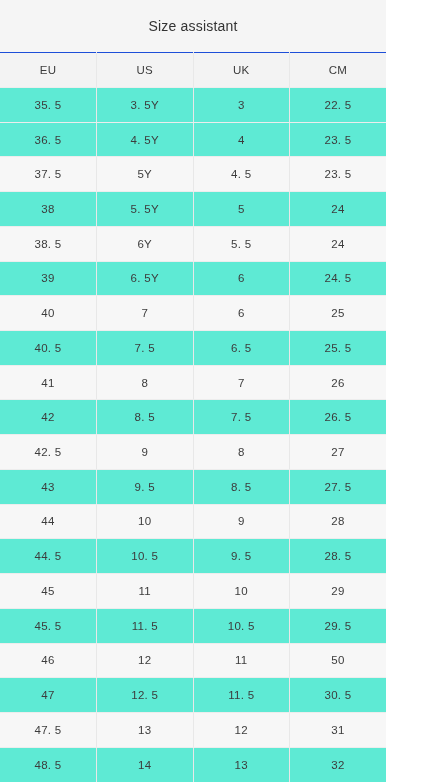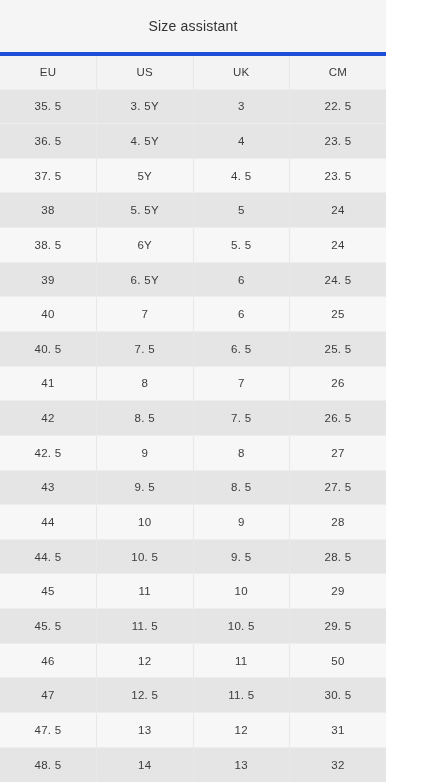--- a/index.html
+++ b/index.html
@@ -65,30 +65,30 @@
     letter-spacing: 0.3px;
   }
   .size-table th:last-child,
   .size-table td:last-child {
     border-right: none;
   }
 
   thead th {
     height: 35px;
     background: #f3f3f3;
-    border-top: 4px solid #1d4ed8;
+    border-top: 1px solid #1d4ed8;
     font-size: 12px;
     color: #333333;
   }
 
   tbody td {
     height: 32.9px;
   }
   tbody tr.row-odd td {
-    background: #e5e5e5;
+    background: #5eead4;
   }
   tbody tr.row-even td {
     background: #f7f7f7;
   }
   tbody tr:last-child td {
     border-bottom: none;
   }
 </style>
 </head>
 <body>

